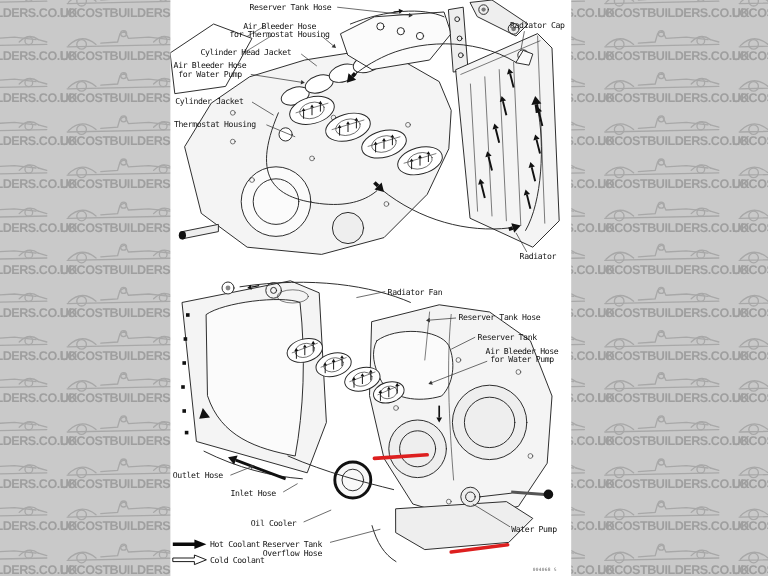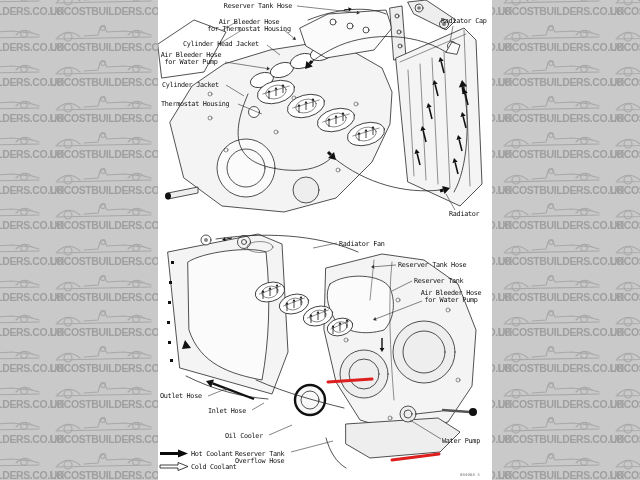--- a/index.html
+++ b/index.html
@@ -1501,21 +1501,21 @@
             <path d="M74,16 Q82,8 90,14"></path>
             <circle cx="82" cy="15" r="3.2"></circle>
             <path d="M90,14 L97,16"></path>
             <path d="M2,20 L97,18"></path>
           </g>
         </svg>
         <div class="wm-text">LOCOSTBUILDERS.CO.UK</div>
       </div>
     </div>
 
-  <div id="panel" class="panel" style="left: 158px; width: 334px;">
+  <div id="panel" class="panel" style="left: 142px; width: 334px;">
     <svg id="dsvg" width="334" height="480" viewBox="0 0 334 480">
 
       <g id="art-top">
         <path class="art thin" d="M4,66 L78,22 M12,74 L84,30"></path>
         <polygon class="art f1" points="0,44 36,20 68,32 46,72 4,78"></polygon>
 
         <polygon class="art f0" points="12,122 34,86 66,64 112,50 150,44 196,52 224,68 234,92 232,124 214,162 178,198 126,212 64,206 26,178"></polygon>
         <circle class="art f3" cx="88" cy="168" r="29"></circle>
           <circle class="art" cx="88" cy="168" r="19"></circle>
         <circle class="art f2" cx="148" cy="190" r="13"></circle>

